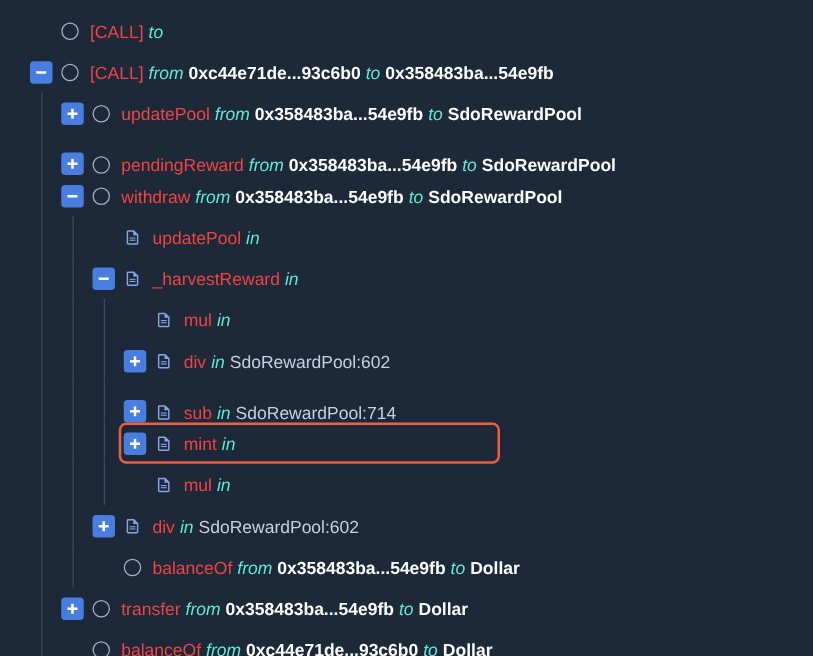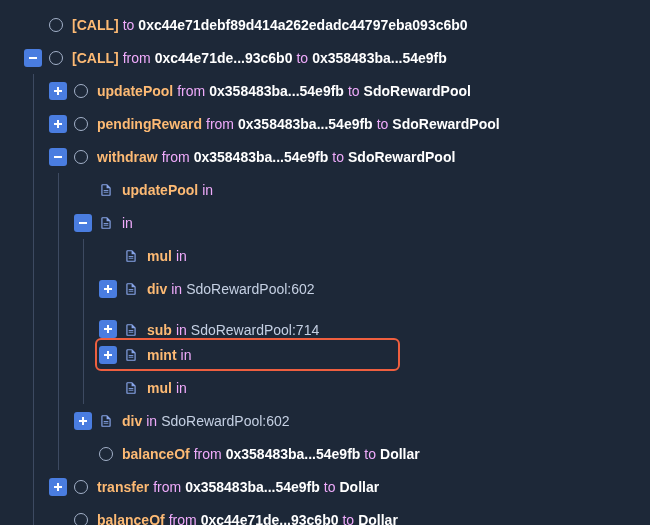--- a/index.html
+++ b/index.html
@@ -48,22 +48,22 @@
       height: 14px;
       border: 1.5px solid #a3b1c9;
       border-radius: 50%;
     }
     .file-icon svg {
       width: 14px;
       height: 14px;
       fill: #87a4e8;
     }
     .label { white-space: nowrap; display:flex; align-items:baseline; gap:4px; }
-    .fname { color: #fdba74; font-weight: 700; }
-    .kw { color: #f0abfc; font-weight: 400; }
+    .fname { color: #ef4444; font-weight: 400; }
+    .kw { color: #5eead4; font-weight: 400; font-style: italic; }
     .addr { color: #ffffff; font-weight: 600; }
     .loc { color: #c5d0e3; font-weight: 400; }
     .indent-line {
       border-left: 1.5px solid #3d4a61;
       position: absolute;
       top: 0;
       bottom: 0;
     }
     .highlight-box {
       position: absolute;
@@ -77,21 +77,20 @@
 
 <div id="tree">
     <div class="row" style="padding-left: 14px;">
       <div class="expander none"></div>
       <div class="node-icon">
         <div class="circle-icon"></div>
       </div>
       <div class="label">
         <span class="fname">[CALL]</span>
         <span class="kw">to</span>
-        <span class="addr">0xc44e71debf89d414a262edadc44797eba093c6b0</span>
       </div>
     </div>
     <div class="row" style="padding-left: 14px;">
       <div class="expander minus">
         <svg viewBox="0 0 10 10">
           <rect x="1" y="4" width="8" height="2" fill="currentColor"></rect>
         </svg>
       </div>
       <div class="node-icon">
         <div class="circle-icon"></div>
@@ -116,89 +115,90 @@
         <div class="circle-icon"></div>
       </div>
       <div class="label">
         <span class="fname">updatePool</span>
         <span class="kw">from</span>
         <span class="addr">0x358483ba...54e9fb</span>
         <span class="kw">to</span>
         <span class="addr">SdoRewardPool</span>
       </div>
     </div>
+    <div class="row" style="padding-left: 39px; align-items: flex-end;">
+      <div class="indent-line" style="left: 23px;"></div>
+      <div class="expander plus">
+        <svg viewBox="0 0 10 10">
+          <rect x="4" y="1" width="2" height="8" fill="currentColor"></rect>
+          <rect x="1" y="4" width="8" height="2" fill="currentColor"></rect>
+        </svg>
+      </div>
+      <div class="node-icon">
+        <div class="circle-icon"></div>
+      </div>
+      <div class="label">
+        <span class="fname">pendingReward</span>
+        <span class="kw">from</span>
+        <span class="addr">0x358483ba...54e9fb</span>
+        <span class="kw">to</span>
+        <span class="addr">SdoRewardPool</span>
+      </div>
+    </div>
     <div class="row" style="padding-left: 39px;">
       <div class="indent-line" style="left: 23px;"></div>
-      <div class="expander plus">
-        <svg viewBox="0 0 10 10">
-          <rect x="4" y="1" width="2" height="8" fill="currentColor"></rect>
-          <rect x="1" y="4" width="8" height="2" fill="currentColor"></rect>
-        </svg>
-      </div>
-      <div class="node-icon">
-        <div class="circle-icon"></div>
-      </div>
-      <div class="label">
-        <span class="fname">pendingReward</span>
+      <div class="expander minus">
+        <svg viewBox="0 0 10 10">
+          <rect x="1" y="4" width="8" height="2" fill="currentColor"></rect>
+        </svg>
+      </div>
+      <div class="node-icon">
+        <div class="circle-icon"></div>
+      </div>
+      <div class="label">
+        <span class="fname">withdraw</span>
         <span class="kw">from</span>
         <span class="addr">0x358483ba...54e9fb</span>
         <span class="kw">to</span>
         <span class="addr">SdoRewardPool</span>
       </div>
     </div>
-    <div class="row" style="padding-left: 39px;">
-      <div class="indent-line" style="left: 23px;"></div>
+    <div class="row" style="padding-left: 64px;">
+      <div class="indent-line" style="left: 23px;"></div>
+      <div class="indent-line" style="left: 48px;"></div>
+      <div class="expander none"></div>
+      <div class="node-icon file-icon">
+        <svg viewBox="0 0 24 24">
+          <path d="M14 2H6a2 2 0 0 0-2 2v16a2 2 0 0 0 2 2h12a2 2 0 0 0 2-2V8l-6-6zM6 20V4h7v5h5v11H6z"></path>
+          <rect x="8" y="12" width="8" height="1.5"></rect>
+          <rect x="8" y="15" width="8" height="1.5"></rect>
+        </svg>
+      </div>
+      <div class="label">
+        <span class="fname">updatePool</span>
+        <span class="kw">in</span>
+      </div>
+    </div>
+    <div class="row" style="padding-left: 64px;">
+      <div class="indent-line" style="left: 23px;"></div>
+      <div class="indent-line" style="left: 48px;"></div>
       <div class="expander minus">
         <svg viewBox="0 0 10 10">
           <rect x="1" y="4" width="8" height="2" fill="currentColor"></rect>
         </svg>
       </div>
-      <div class="node-icon">
-        <div class="circle-icon"></div>
-      </div>
-      <div class="label">
-        <span class="fname">withdraw</span>
-        <span class="kw">from</span>
-        <span class="addr">0x358483ba...54e9fb</span>
-        <span class="kw">to</span>
-        <span class="addr">SdoRewardPool</span>
-      </div>
-    </div>
-    <div class="row" style="padding-left: 64px;">
-      <div class="indent-line" style="left: 23px;"></div>
-      <div class="indent-line" style="left: 48px;"></div>
-      <div class="expander none"></div>
-      <div class="node-icon file-icon">
-        <svg viewBox="0 0 24 24">
-          <path d="M14 2H6a2 2 0 0 0-2 2v16a2 2 0 0 0 2 2h12a2 2 0 0 0 2-2V8l-6-6zM6 20V4h7v5h5v11H6z"></path>
-          <rect x="8" y="12" width="8" height="1.5"></rect>
-          <rect x="8" y="15" width="8" height="1.5"></rect>
-        </svg>
-      </div>
-      <div class="label">
-        <span class="fname">updatePool</span>
-        <span class="kw">in</span>
-      </div>
-    </div>
-    <div class="row" style="padding-left: 64px;">
-      <div class="indent-line" style="left: 23px;"></div>
-      <div class="indent-line" style="left: 48px;"></div>
-      <div class="expander minus">
-        <svg viewBox="0 0 10 10">
-          <rect x="1" y="4" width="8" height="2" fill="currentColor"></rect>
-        </svg>
-      </div>
-      <div class="node-icon file-icon">
-        <svg viewBox="0 0 24 24">
-          <path d="M14 2H6a2 2 0 0 0-2 2v16a2 2 0 0 0 2 2h12a2 2 0 0 0 2-2V8l-6-6zM6 20V4h7v5h5v11H6z"></path>
-          <rect x="8" y="12" width="8" height="1.5"></rect>
-          <rect x="8" y="15" width="8" height="1.5"></rect>
-        </svg>
-      </div>
-      <div class="label">
+      <div class="node-icon file-icon">
+        <svg viewBox="0 0 24 24">
+          <path d="M14 2H6a2 2 0 0 0-2 2v16a2 2 0 0 0 2 2h12a2 2 0 0 0 2-2V8l-6-6zM6 20V4h7v5h5v11H6z"></path>
+          <rect x="8" y="12" width="8" height="1.5"></rect>
+          <rect x="8" y="15" width="8" height="1.5"></rect>
+        </svg>
+      </div>
+      <div class="label">
+        <span class="fname">_harvestReward</span>
         <span class="kw">in</span>
       </div>
     </div>
     <div class="row" style="padding-left: 89px;">
       <div class="indent-line" style="left: 23px;"></div>
       <div class="indent-line" style="left: 48px;"></div>
       <div class="indent-line" style="left: 73px;"></div>
       <div class="expander none"></div>
       <div class="node-icon file-icon">
         <svg viewBox="0 0 24 24">

